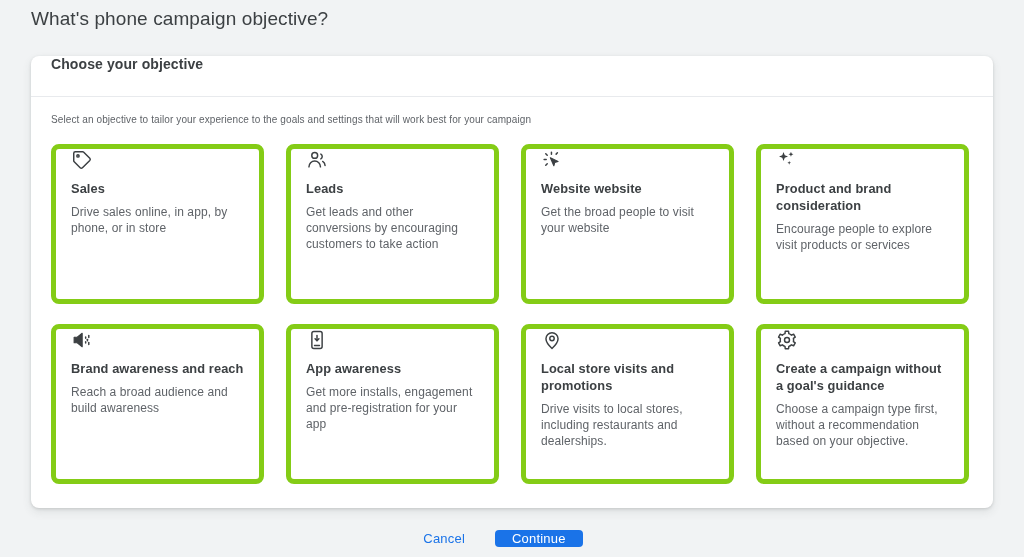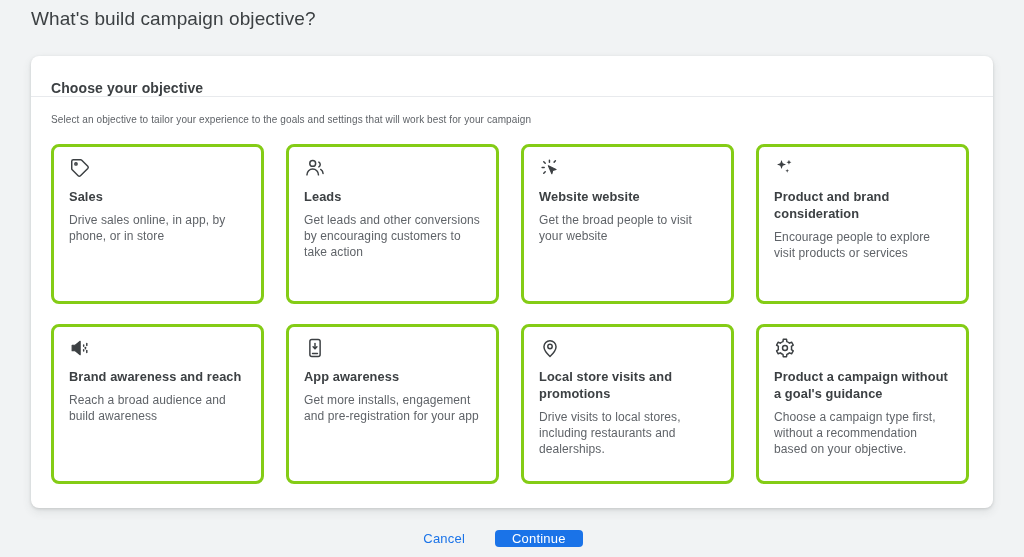--- a/index.html
+++ b/index.html
@@ -36,21 +36,21 @@
     border-radius: 8px;
     box-shadow: 0 1px 3px rgba(60,64,67,0.18), 0 4px 10px rgba(60,64,67,0.10);
     box-sizing: border-box;
     overflow: hidden;
   }
 
   .panel-header {
     height: 41px;
     border-bottom: 1px solid #e8eaed;
     display: flex;
-    align-items: flex-end;
+    align-items: flex-start;
     padding-left: 20px;
     box-sizing: border-box;
   }
   .panel-header-title {
     font-size: 14px;
     font-weight: bold;
     color: #3c4043;
     letter-spacing: 0.1px;
   }
 
@@ -65,24 +65,24 @@
     margin: 19px 0 0 20px;
     display: grid;
     grid-template-columns: repeat(4, 213px);
     grid-column-gap: 22px;
     grid-row-gap: 20px;
   }
 
   .card {
     width: 213px;
     height: 160px;
-    border: 3px solid #84cc16;
+    border: 5px solid #84cc16;
     border-radius: 8px;
     box-sizing: border-box;
-    padding: 10px 15px 0 15px;
+    padding: 0 15px 0 15px;
     background: #ffffff;
     cursor: pointer;
   }
 
   .card-icon {
     width: 22px;
     height: 22px;
     color: #3c4043;
     display: block;
     margin-bottom: 9px;
@@ -142,21 +142,21 @@
     border-radius: 4px;
     padding: 1px 17px;
     cursor: pointer;
     font-family: inherit;
     letter-spacing: 0.2px;
   }
 </style>
 </head>
 <body>
 
-<div class="page-title">What's build campaign objective?</div>
+<div class="page-title">What's phone campaign objective?</div>
 
 <div class="panel">
 
   <div class="panel-header">
     <span class="panel-header-title">Choose your objective</span>
   </div>
 
   <div class="panel-subtitle">Select an objective to tailor your experience to the goals and settings that will work best for your campaign</div>
 
   <div class="cards-grid">
@@ -251,21 +251,21 @@
       <div class="card-desc">Drive visits to local stores, including restaurants and dealerships.</div>
     </div>
 
     <div class="card">
       <span class="card-icon">
         <svg viewBox="0 0 24 24" fill="none" stroke="currentColor" stroke-width="1.6" stroke-linecap="round" stroke-linejoin="round">
           <path d="M19.0 13.7a7.4 7.4 0 0 0 0-3.4l2.0-1.5-1.8-3.1-2.3 1a7.6 7.6 0 0 0-2.9-1.7l-.3-2.5h-3.6l-.3 2.5a7.6 7.6 0 0 0-2.9 1.7l-2.3-1L2.8 8.8l2.0 1.5a7.4 7.4 0 0 0 0 3.4l-2.0 1.5 1.8 3.1 2.3-1a7.6 7.6 0 0 0 2.9 1.7l.3 2.5h3.6l.3-2.5a7.6 7.6 0 0 0 2.9-1.7l2.3 1 1.8-3.1z"></path>
           <circle cx="12" cy="12" r="2.7"></circle>
         </svg>
       </span>
-      <div class="card-title">Product a campaign without a goal's guidance</div>
+      <div class="card-title">Create a campaign without a goal's guidance</div>
       <div class="card-desc">Choose a campaign type first, without a recommendation based on your objective.</div>
     </div>
 
   </div>
 </div>
 
 <div class="footer">
   <button class="cancel-link">Cancel</button>
   <button class="continue-btn">Continue</button>
 </div>

